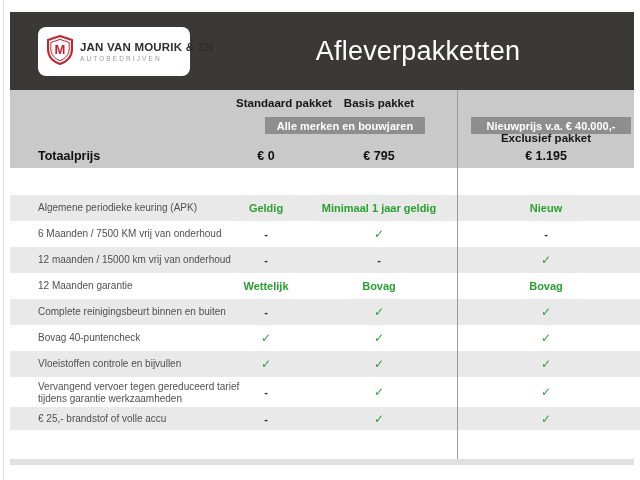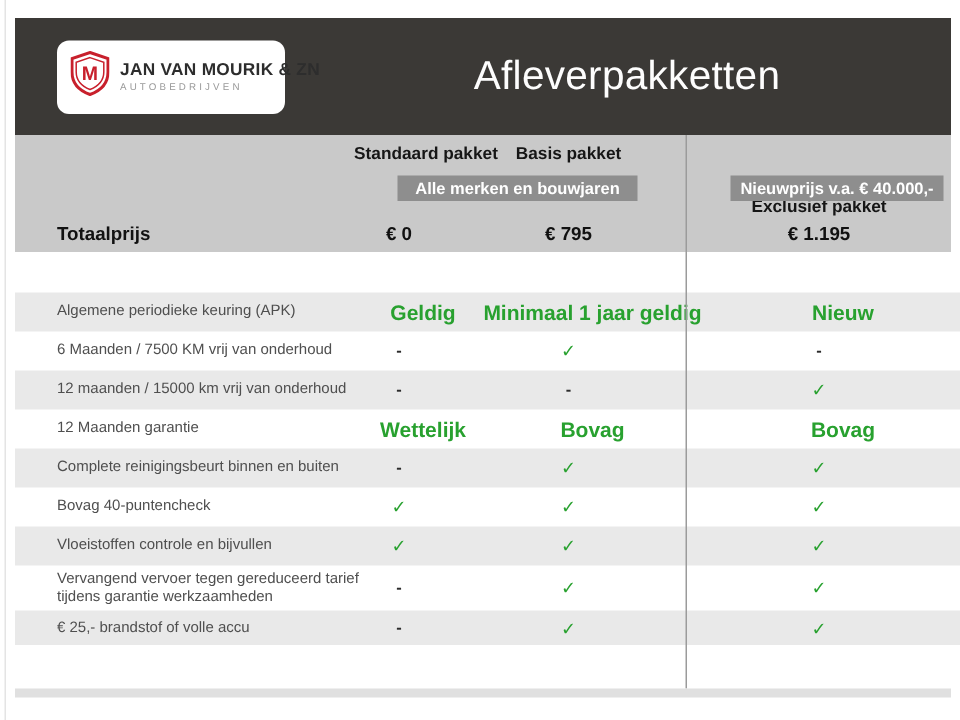--- a/index.html
+++ b/index.html
@@ -21,35 +21,35 @@
   .page-title{position:absolute;left:408px;top:50%;transform:translate(-50%,-50%);
               color:#fdfdfd;font-size:27px;font-weight:normal;white-space:nowrap;letter-spacing:.2px;}
 
   
   .band{position:absolute;left:10px;top:90px;width:624px;height:78px;background:#c9c9c9;}
   .colhead{position:absolute;top:7px;transform:translateX(-50%);font-size:11.5px;font-weight:bold;color:#161616;white-space:nowrap;}
   .ch1{left:274px;}.ch2{left:369px;}.ch3{left:536px;margin-top:35px;}
   .badge{position:absolute;top:27px;height:17px;background:#8e8e8e;color:#fff;font-size:11px;font-weight:bold;
          display:flex;align-items:center;justify-content:center;white-space:nowrap;}
   .badge1{left:238px;width:160px;margin-left:17px;}
-  .badge2{left:461px;width:142px;margin-left:16px;}
+  .badge2{left:461px;width:160px;}
   .tot-label{position:absolute;left:28px;top:59px;font-size:12.5px;font-weight:bold;color:#111;}
   .tot-val{position:absolute;top:59px;transform:translateX(-50%);font-size:12.5px;font-weight:bold;color:#111;white-space:nowrap;}
   .tv1{left:256px;}.tv2{left:369px;}.tv3{left:536px;}
 
   
   .rows{position:absolute;left:10px;top:195px;width:624px;}
   .row{position:relative;width:100%;}
   .h26{height:26px;}.h30{height:30px;}.h23{height:23px;}
   .grey{background:#e9e9e9;padding-left:48px;}
   .feature{position:absolute;left:28px;top:50%;transform:translateY(-50%);
            font-size:10px;color:#4f4f4f;max-width:212px;line-height:11.5px;}
   .cell{position:absolute;top:50%;transform:translate(-50%,-50%);white-space:nowrap;}
   .c1{left:256px;}.c2{left:369px;}.c3{left:536px;}
-  .gtext{color:#28a12f;font-size:14px;font-weight:bold;margin-left:16px;}
+  .gtext{color:#28a12f;font-size:11px;font-weight:bold;}
   .check{color:#28a12f;font-size:12px;font-family:"DejaVu Sans",sans-serif;}
   .dash{color:#2b2b2b;font-size:11px;font-weight:bold;}
 
   .divider{position:absolute;left:457px;top:90px;width:1px;height:369px;background:#9b9b9b;}
   .bottom-strip{position:absolute;left:10px;top:459px;width:624px;height:6px;background:#e0e0e0;}
 </style>
 </head>
 <body>
 
 <div id="page">

